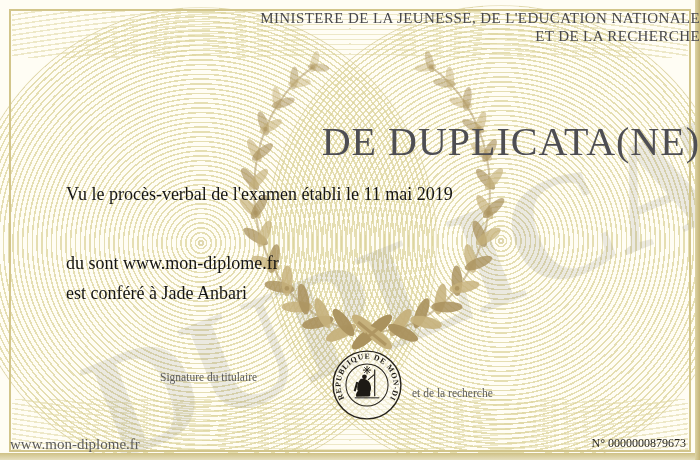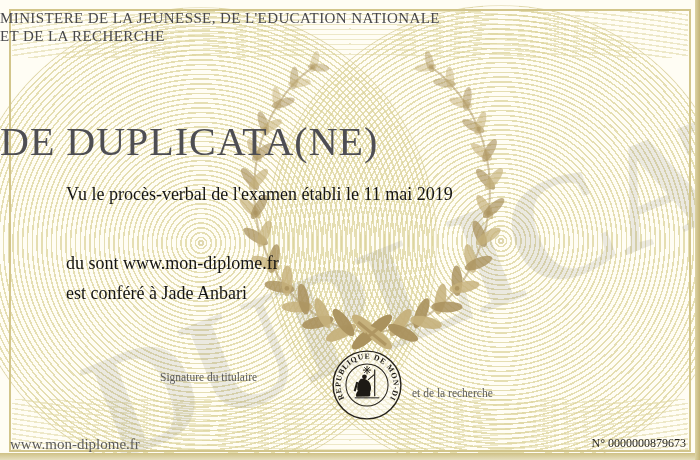--- a/index.html
+++ b/index.html
@@ -31,21 +31,21 @@
   
   .frame{position:absolute;left:9px;top:9px;right:9px;bottom:8px;z-index:4;
     border:2px solid var(--border,#d2c58b);pointer-events:none;}
   .band-bottom{position:absolute;left:0;right:0;bottom:0;height:7px;z-index:4;
     background:linear-gradient(#cfc186,#e6dfbf);}
   .band-right{position:absolute;top:0;bottom:0;right:0;width:5px;z-index:4;
     background:linear-gradient(90deg,#ddd3a4,#c3b377);}
 
   
   .txt{position:absolute;z-index:5;white-space:nowrap;}
-  .center{left:0;right:0;text-align:left;}
+  .center{left:0;right:0;text-align:right;}
   .header-line{font-size:15px;letter-spacing:.4px;color:#47474b;}
   .title-line{font-size:40px;color:var(--title_gray,#4e4e53);letter-spacing:1px;}
   .body-line{left:66px;font-size:18px;color:var(--text_dark,#141414);}
   .rights-line{font-size:15.5px;color:var(--text_dark,#141414);}
   .small-muted{font-size:11.5px;color:var(--muted,#5a5a5a);}
   .serial{font-size:12px;color:#26241f;padding-left:20px;}
   .seal-wrap{position:absolute;left:329px;top:347px;z-index:5;}
 </style>
 </head>
 <body>

